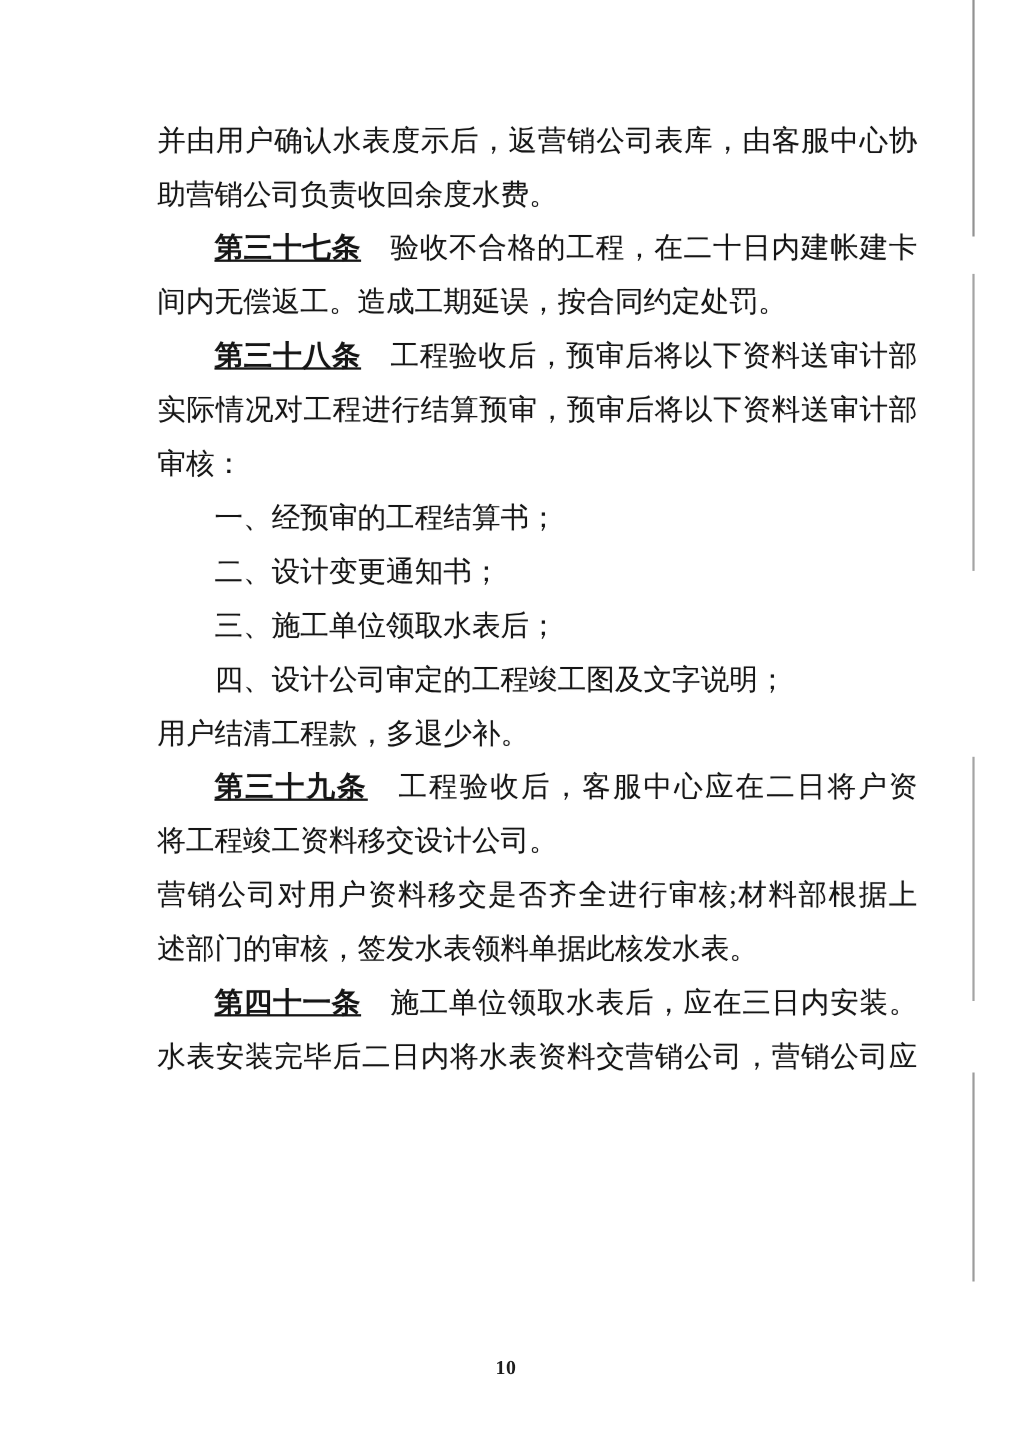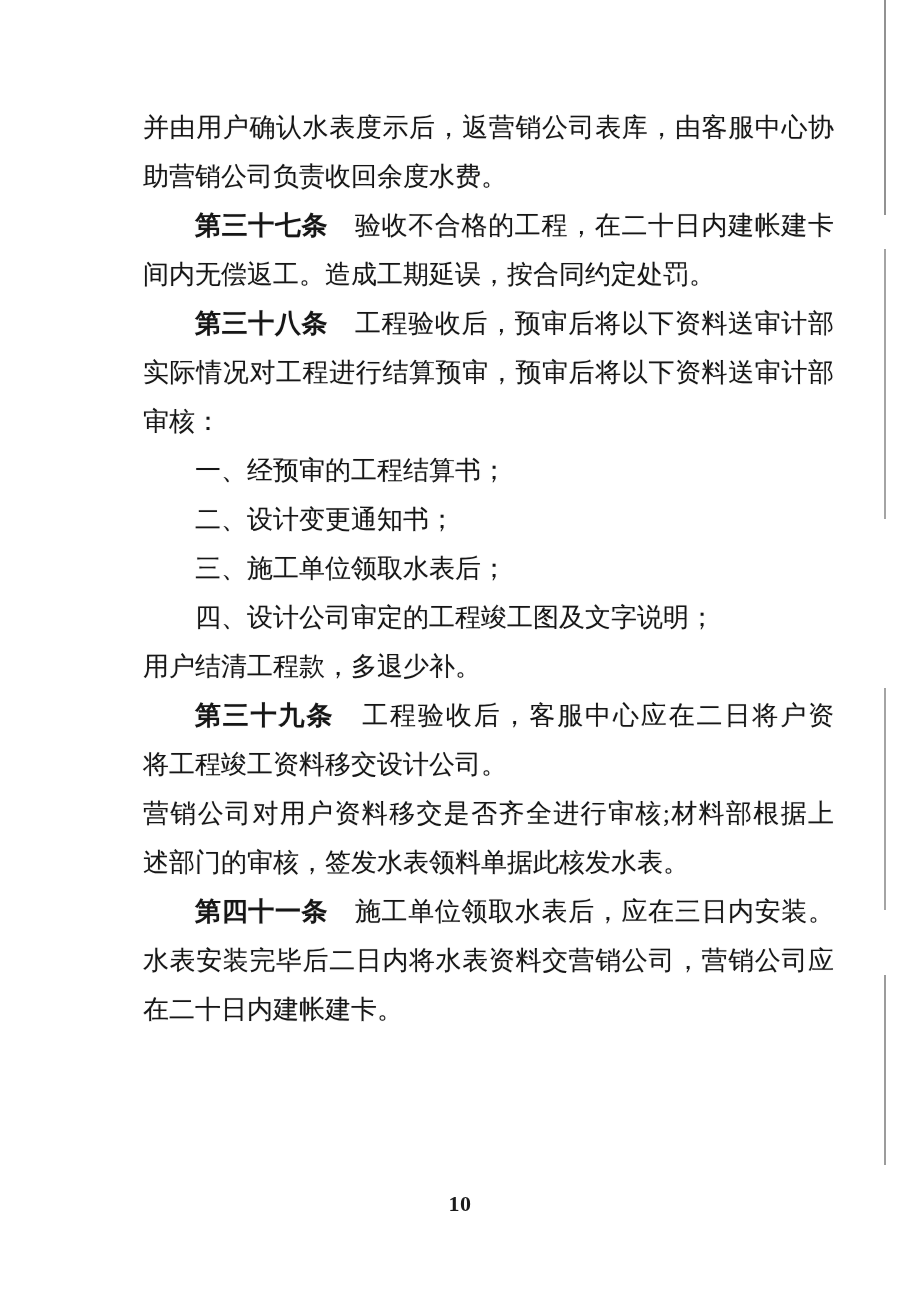--- a/index.html
+++ b/index.html
@@ -31,28 +31,29 @@
     white-space: normal;
   }
   .line.fill {
     text-align-last: justify;
   }
   .line.indent {
     padding-left: 52px;
   }
   .line b {
     font-weight: 700;
+    text-decoration: underline;
   }
   .footer {
     position: absolute;
     left: 0;
-    top: 1191px;
+    top: 1233px;
     width: 920px;
     text-align: center;
-    font-size: 22px;
+    font-size: 18px;
     font-weight: 700;
     letter-spacing: 0.5px;
     color: #1c1c1c;
   }
   .artifact {
     position: absolute;
     width: 2px;
   }
 </style>
 </head>
@@ -71,21 +72,20 @@
       <div class="line indent"><span>二、设计变更通知书；</span></div>
       <div class="line indent"><span>三、施工单位领取水表后；</span></div>
       <div class="line indent"><span>四、设计公司审定的工程竣工图及文字说明；</span></div>
       <div class="line"><span>用户结清工程款，多退少补。</span></div>
       <div class="line indent fill"><b>第三十九条</b><span>　工程验收后，客服中心应在二日将户资</span></div>
       <div class="line"><span>将工程竣工资料移交设计公司。</span></div>
       <div class="line fill"><span>营销公司对用户资料移交是否齐全进行审核;材料部根据上</span></div>
       <div class="line"><span>述部门的审核，签发水表领料单据此核发水表。</span></div>
       <div class="line indent fill"><b>第四十一条</b><span>　施工单位领取水表后，应在三日内安装。</span></div>
       <div class="line fill"><span>水表安装完毕后二日内将水表资料交营销公司，营销公司应</span></div>
-      <div class="line"><span>在二十日内建帐建卡。</span></div>
     </div>
   <div class="footer">10</div>
   <div id="artifacts">
       <div class="artifact" style="left: 884px; top: 0px; height: 215px; background: rgb(74, 74, 74); opacity: 0.6;"></div>
       <div class="artifact" style="left: 884px; top: 249px; height: 270px; background: rgb(74, 74, 74); opacity: 0.5;"></div>
       <div class="artifact" style="left: 884px; top: 688px; height: 222px; background: rgb(74, 74, 74); opacity: 0.5;"></div>
       <div class="artifact" style="left: 884px; top: 975px; height: 190px; background: rgb(74, 74, 74); opacity: 0.55;"></div>
     </div>
 </div>
 

